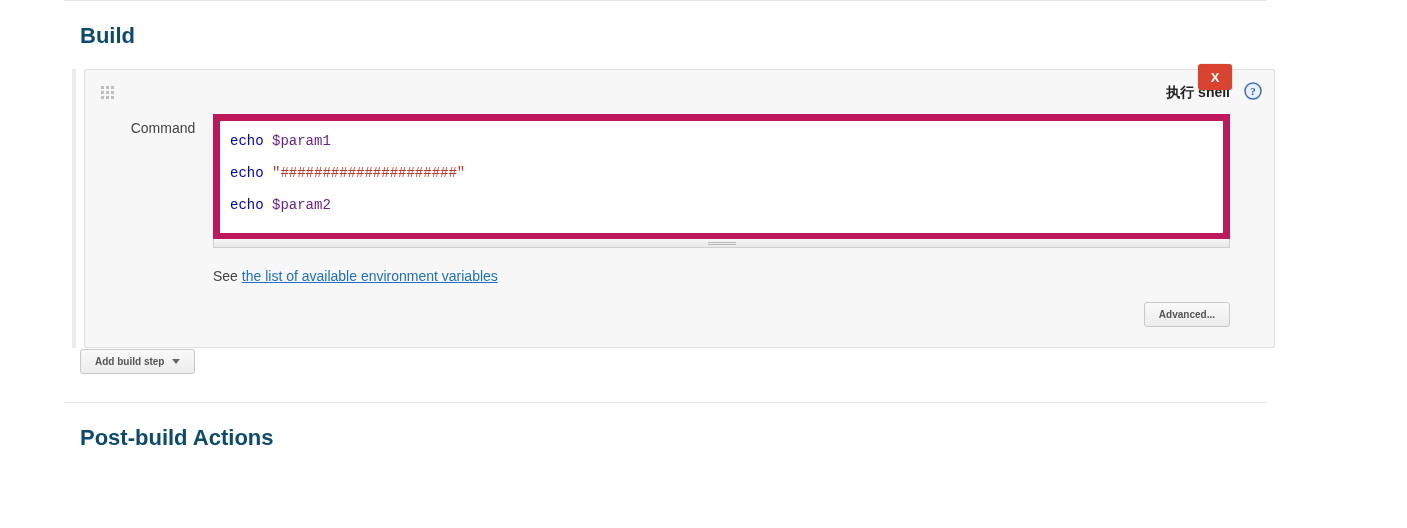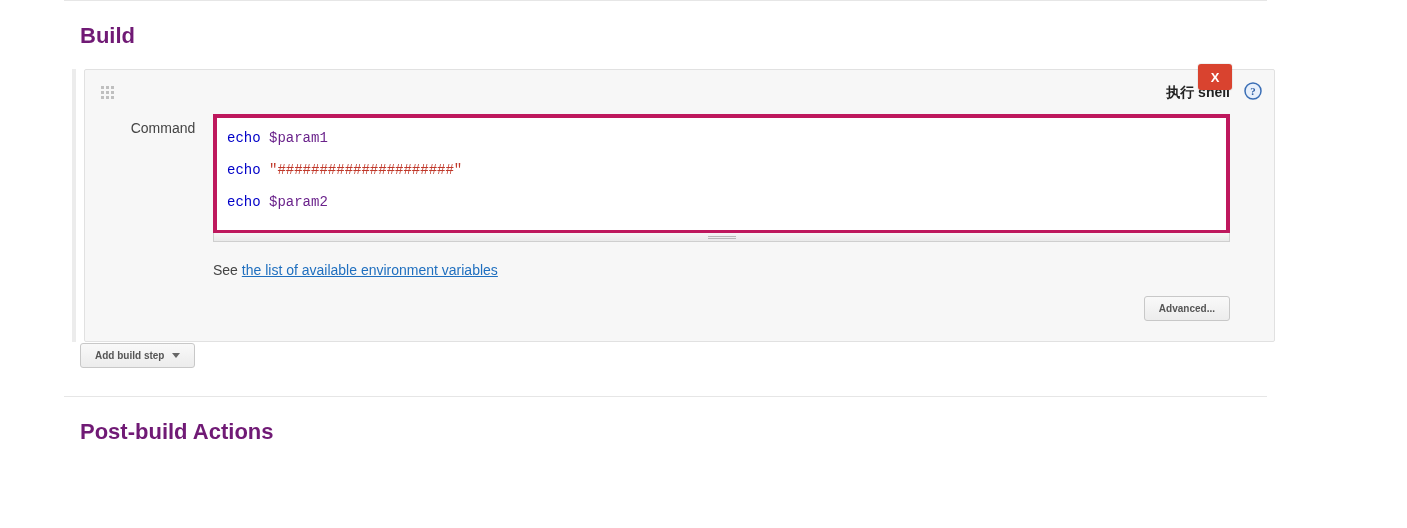--- a/index.html
+++ b/index.html
@@ -24,21 +24,21 @@
   .hr {
     border: 0;
     border-top: 1px solid #e6e6e6;
     margin: 0;
   }
 
   
   .section-header {
     font-size: 22px;
     font-weight: bold;
-    color: #701a75;
+    color: #0c4a6e;
     margin: 22px 0 20px 16px;
   }
 
   
   .step-wrapper {
     border-left: 4px solid #ececec;
     margin-left: 8px;
     margin-right: -8px;
     position: relative;
   }
@@ -113,21 +113,21 @@
   }
   .form-field {
     flex: 1;
     margin-left: 8px;
   }
 
   
   .code-box {
     box-sizing: border-box;
     width: 100%;
-    border: 4px solid #be185d;
+    border: 7px solid #be185d;
     background: #fff;
     font-family: "Courier New", Consolas, monospace;
     font-size: 14px;
     line-height: 32px;
     padding: 4px 10px 12px 10px;
     white-space: pre;
     overflow: hidden;
     min-height: 112px;
     position: relative;
   }

